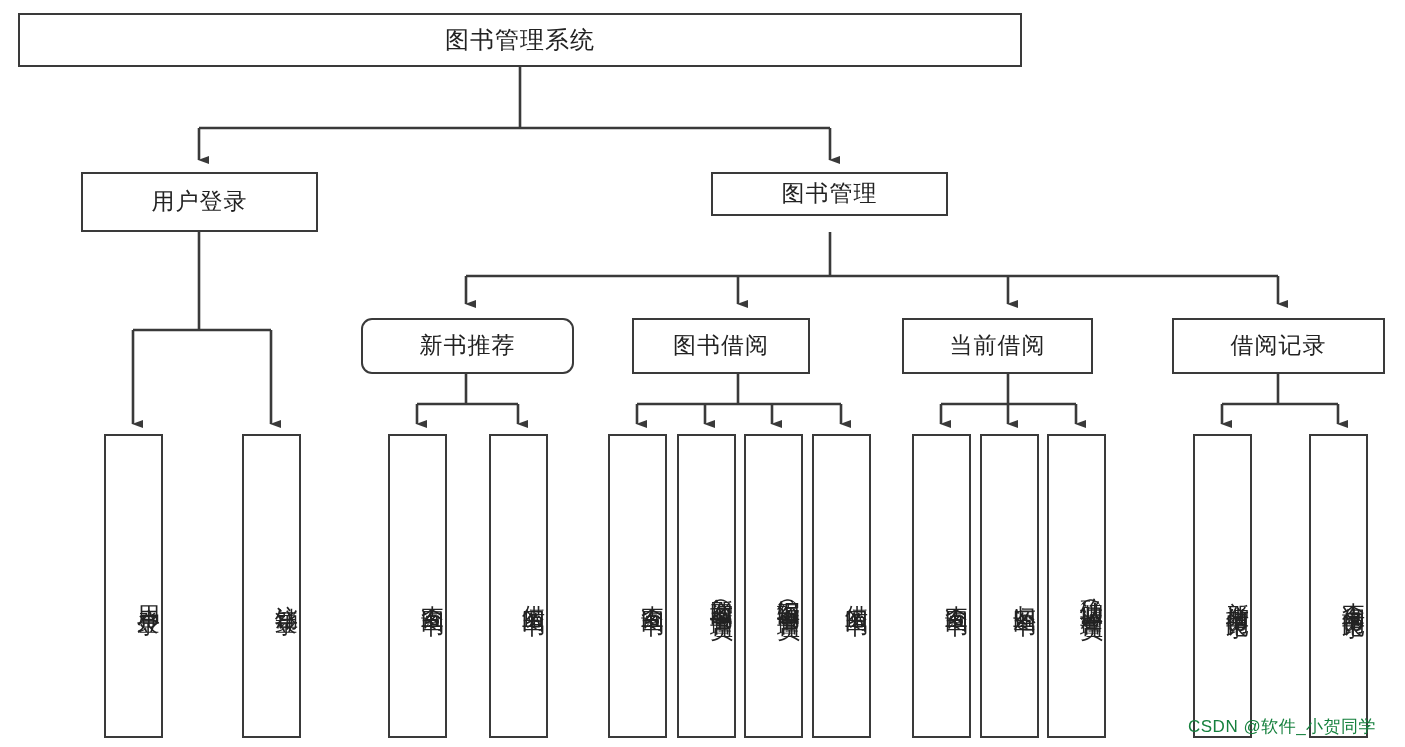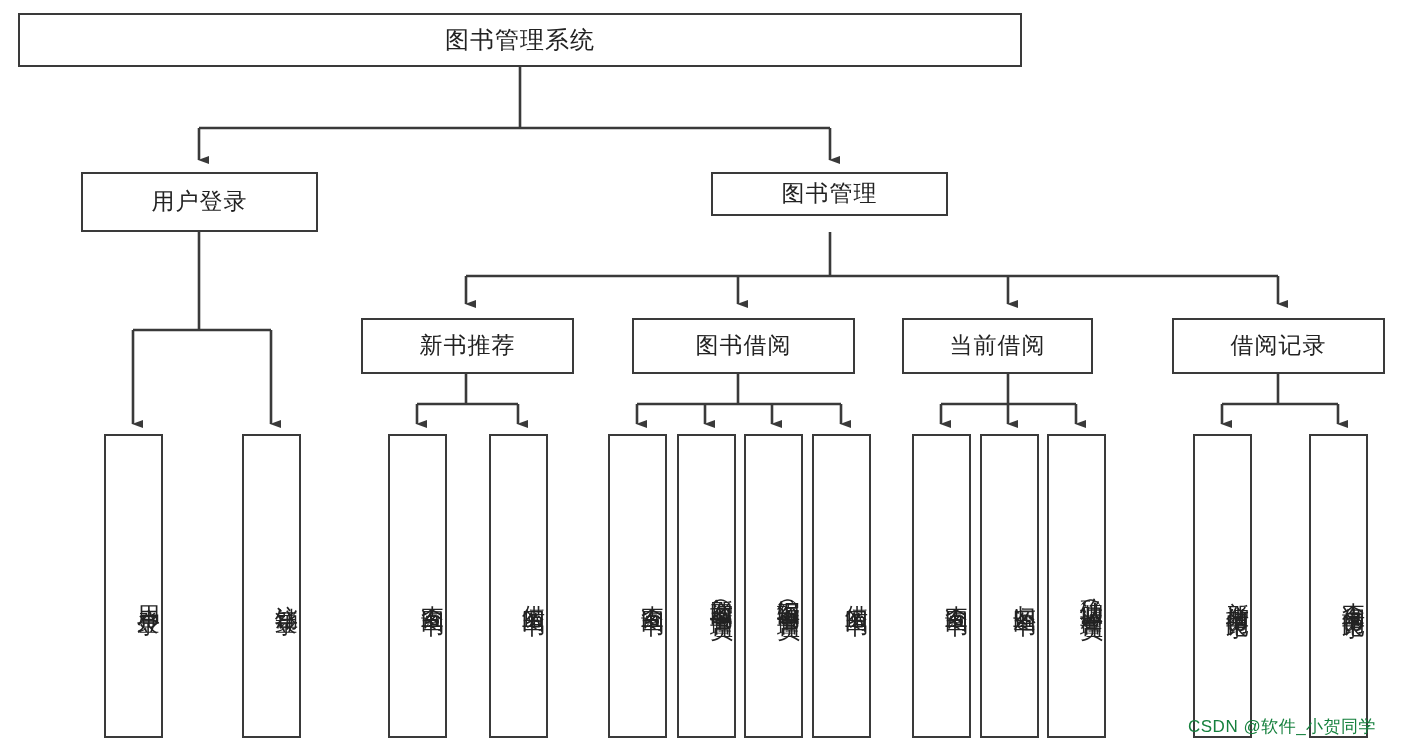--- a/index.html
+++ b/index.html
@@ -129,24 +129,24 @@
     <span>图书管理系统</span>
   </div>
 
   <div class="node horiz" style="left:81px; top:172px; width:237px; height:60px;">
     <span>用户登录</span>
   </div>
   <div class="node horiz" style="left:711px; top:172px; width:237px; height:44px;">
     <span>图书管理</span>
   </div>
 
-  <div class="node horiz" style="left:361px; top:318px; width:213px; height:56px;">
+  <div class="node horiz" style="left:361px; top:318px; width:213px; height:56px;border-radius:11px;">
     <span>新书推荐</span>
   </div>
-  <div class="node horiz" style="left:632px; top:318px; width:223px; height:56px;">
+  <div class="node horiz" style="left:632px; top:318px; width:178px; height:56px;">
     <span>图书借阅</span>
   </div>
   <div class="node horiz" style="left:902px; top:318px; width:191px; height:56px;">
     <span>当前借阅</span>
   </div>
   <div class="node horiz" style="left:1172px; top:318px; width:213px; height:56px;">
     <span>借阅记录</span>
   </div>
 
   <div class="node vert" style="left:104px; top:434px; width:59px; height:304px;">

